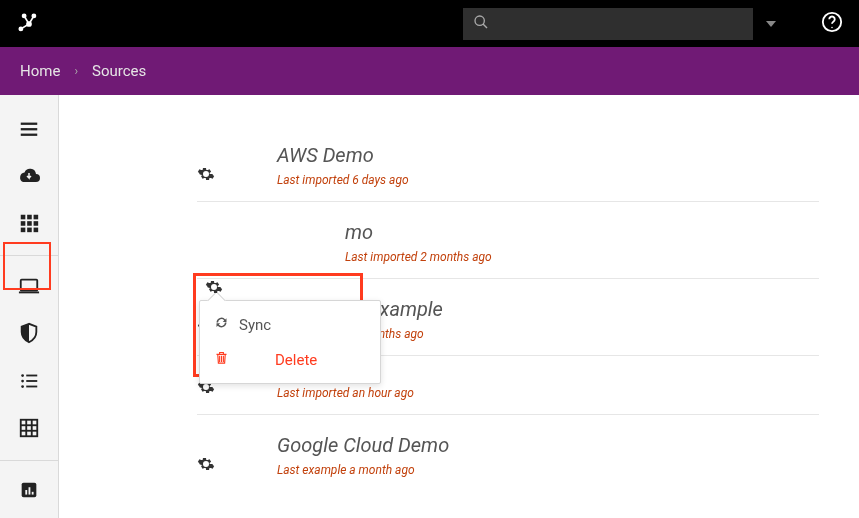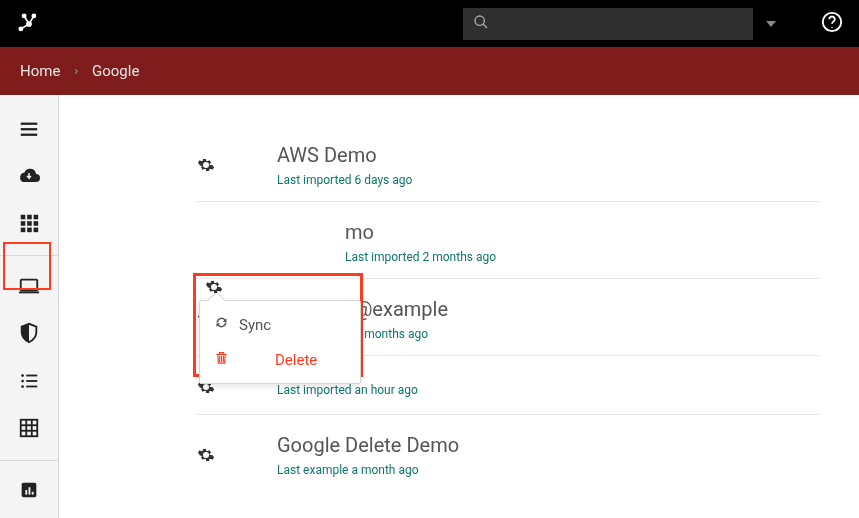--- a/index.html
+++ b/index.html
@@ -10,41 +10,41 @@
   .logo svg { width:26px; height:26px; }
   .top-spacer { flex:1; }
   .search-wrap { display:flex; align-items:center; background:#2f2f2f; height:32px; width:290px; padding:0 10px; }
   .search-wrap svg { width:16px; height:16px; stroke:#aaa; fill:none; }
   .search-input { background:transparent; border:none; outline:none; color:#ccc; margin-left:8px; font-size:13px; width:100%; }
   .dd { width:28px; height:32px; display:flex; align-items:center; justify-content:center; margin-left:4px; }
   .dd svg { width:10px; height:10px; fill:#888; }
   .help { margin-left:36px; }
   .help svg { width:22px; height:22px; stroke:#fff; fill:none; }
   
-  .crumbbar { background:#7f1d1d; height:48px; display:flex; align-items:center; padding:0 20px; color:#e5e5e5; font-size:15px; }
+  .crumbbar { background:#701a75; height:48px; display:flex; align-items:center; padding:0 20px; color:#e5e5e5; font-size:15px; }
   .crumb-sep { margin:0 14px; color:#aaa; font-size:12px; }
   
   .body { display:flex; height:calc(518px - 47px - 48px); }
   
   .rail { width:59px; background:#f4f4f4; border-right:1px solid #d9d9d9; display:flex; flex-direction:column; align-items:center; padding-top:14px; }
   .rail-item { width:42px; height:42px; display:flex; align-items:center; justify-content:center; border-radius:2px; margin-bottom:8px; cursor:pointer; }
   .rail-item svg { width:22px; height:22px; fill:#222; }
   .rail-item.downloads svg { width:24px; height:24px; }
   .highlight-box { position:absolute; left:3px; top:147px; width:48px; height:48px; border:2px solid #ff3b1f; pointer-events:none; }
   
   .main { flex:1; overflow:auto; padding:48px 40px 0 138px; position:relative; }
-  .source-row { display:flex; align-items:center; padding:18px 0 14px 0; border-bottom:1px solid #e6e6e6; }
+  .source-row { display:flex; align-items:flex-end; padding:18px 0 14px 0; border-bottom:1px solid #e6e6e6;font-style:italic; }
   .source-row:first-child { padding-top:0; }
   .gear-cell { width:80px; display:flex; align-items:flex-start; padding-top:4px; }
   .gear-cell svg { width:18px; height:18px; fill:#333; cursor:pointer; }
   .source-info { flex:1; }
   .source-title { font-size:20px; color:#555; font-weight:400; }
-  .source-meta { font-size:12px; color:#0f766e; margin-top:6px; }
-  
-  .menu-wrap { position:absolute; left:199px; top:180px; width:162px; z-index:50; }
+  .source-meta { font-size:12px; color:#c2410c; margin-top:6px; }
+  
+  .menu-wrap { position:absolute; left:199px; top:180px; width:182px; z-index:50; }
   .menu { background:#fff; border:1px solid #d6d6d6; border-radius:2px; box-shadow:0 2px 6px rgba(0,0,0,0.12); padding:6px 0; font-size:15px; position:relative; }
   .menu::before { content:""; position:absolute; top:-7px; left:10px; width:12px; height:12px; background:#fff; border-left:1px solid #d6d6d6; border-top:1px solid #d6d6d6; transform:rotate(45deg); }
   .menu-item { display:flex; align-items:center; padding:8px 14px; cursor:pointer; }
   .menu-item svg { width:15px; height:15px; margin-right:10px; }
   .menu-item.sync { color:#555; }
   .menu-item.sync svg { fill:#555; }
   .menu-item.delete { color:#ff3b1f;gap:36px; }
   .menu-item.delete svg { fill:#ff3b1f; }
   .menu-highlight { position:absolute; left:193px; top:178px; width:170px; height:104px; border:3px solid #ff3b1f; pointer-events:none; z-index:40; }
   .menu-gear-anchor { position:absolute; left:205px; top:183px; z-index:60; }
@@ -85,21 +85,21 @@
         <circle cx="12" cy="12" r="10"></circle>
         <path d="M9 9a3 3 0 1 1 4.5 2.6C12.5 12.5 12 13 12 14"></path>
         <circle cx="12" cy="18" r="0.8" fill="#fff" stroke="none"></circle>
       </svg>
   </span>
 </div>
 
 <div class="crumbbar">
   <span>Home</span>
   <span class="crumb-sep">›</span>
-  <span>Google</span>
+  <span>Sources</span>
 </div>
 
 <div class="body" style="position:relative;">
 
   <div class="rail">
     <div class="rail-item">
       <svg viewBox="0 0 24 24">
           <rect x="3" y="5" width="18" height="2.5"></rect>
           <rect x="3" y="11" width="18" height="2.5"></rect>
           <rect x="3" y="17" width="18" height="2.5"></rect>
@@ -220,21 +220,21 @@
 
     <div class="source-row" style="border-bottom:none;">
       <div class="gear-cell">
         <span>
           <svg viewBox="0 0 24 24">
               <path d="M12 8a4 4 0 1 0 0 8 4 4 0 0 0 0-8Zm9 4a7 7 0 0 1-.1 1.2l2 1.6-2 3.4-2.4-1a7 7 0 0 1-2 .1l-.4 2.6h-4l-.4-2.6a7 7 0 0 1-2-.1l-2.4 1-2-3.4 2-1.6A7 7 0 0 1 3 12a7 7 0 0 1 .1-1.2l-2-1.6 2-3.4 2.4 1a7 7 0 0 1 2-.1L8 4h4l.4 2.6a7 7 0 0 1 2 .1l2.4-1 2 3.4-2 1.6c.1.4.2.8.2 1.3Z"></path>
             </svg>
         </span>
       </div>
       <div class="source-info">
-        <div class="source-title">Google Delete Demo</div>
+        <div class="source-title">Google Cloud Demo</div>
         <div class="source-meta">Last example a month ago</div>
       </div>
     </div>
 
   </div>
 
   <div class="highlight-box"></div>
 
   <div class="menu-highlight"></div>
 

